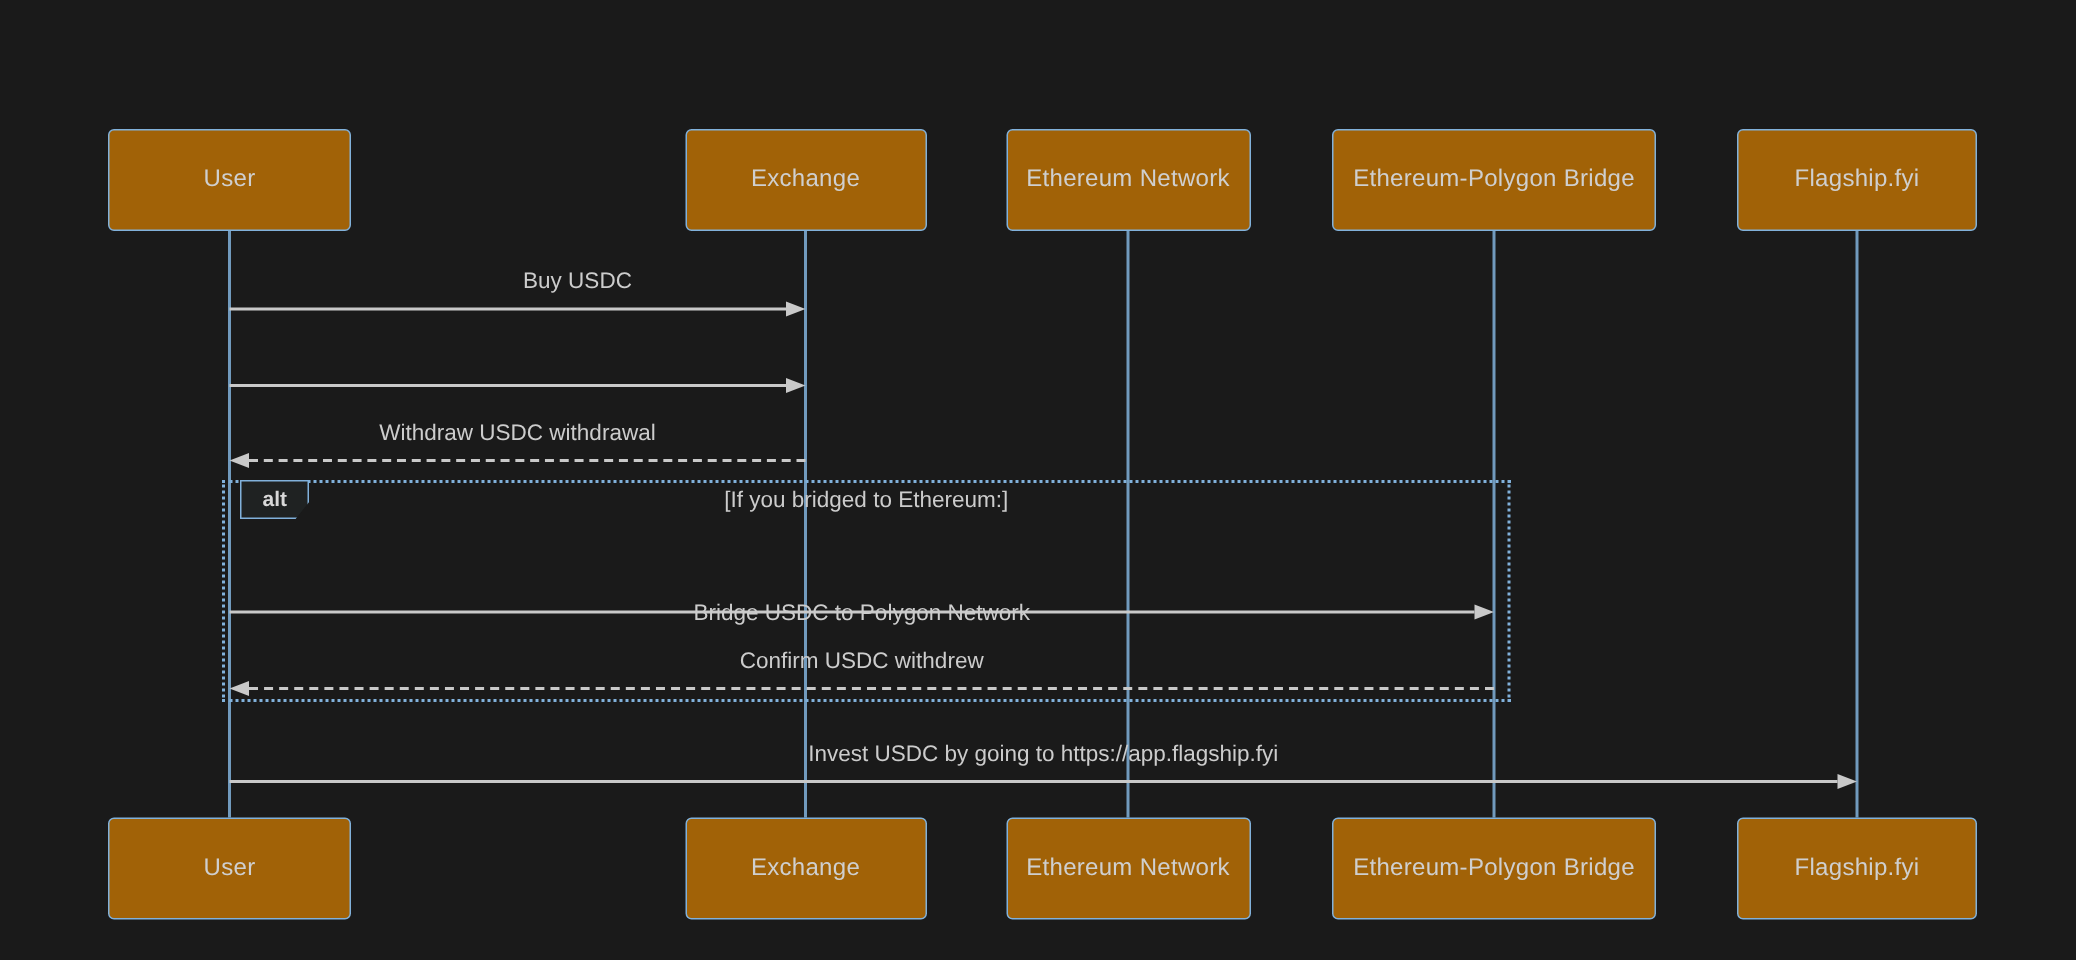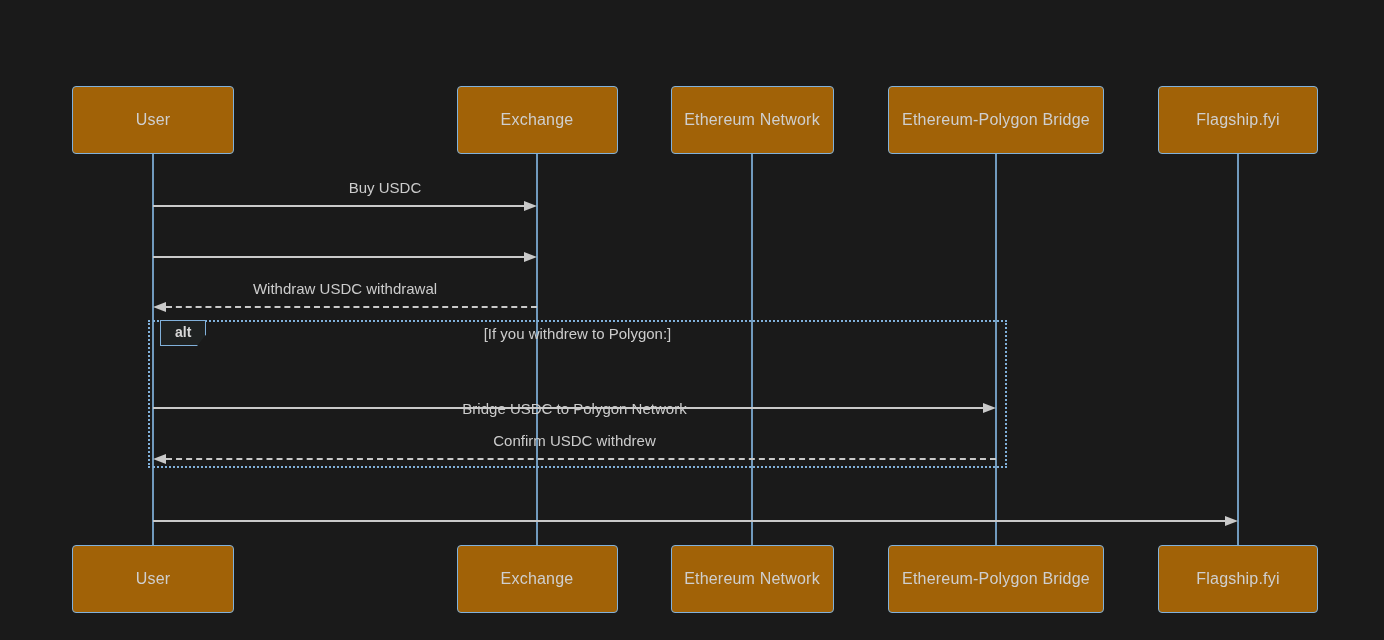--- a/index.html
+++ b/index.html
@@ -97,35 +97,36 @@
 <body>
 
 <div class="stage">
     <div class="lifeline" style="left: 152px; top: 154px; height: 391px;"></div>
     <div class="lifeline" style="left: 536px; top: 154px; height: 391px;"></div>
     <div class="lifeline" style="left: 751px; top: 154px; height: 391px;"></div>
     <div class="lifeline" style="left: 995px; top: 154px; height: 391px;"></div>
     <div class="lifeline" style="left: 1237px; top: 154px; height: 391px;"></div>
     <div class="alt-frame" style="left: 148px; top: 320px; width: 859px; height: 148px;"></div>
     <div class="alt-label" style="left: 140px; top: 320px; margin-left: 20px;">alt</div>
-    <div class="alt-condition" style="left: 148px; width: 859px; top: 325px;">[If you withdrew to Polygon:]</div>
+    <div class="alt-condition" style="left: 148px; width: 859px; top: 325px;">[If you bridged to Ethereum:]</div>
     <div class="msg-label" style="left: 345px; top: 179px; margin-left: 40px;">Buy USDC</div>
     <div class="msg-line solid" style="top: 205px; left: 153px; width: 371px;"></div>
     <div class="arrowhead right" style="top: 201px; left: 524px;"></div>
     <div class="msg-line solid" style="top: 256px; left: 153px; width: 371px;"></div>
     <div class="arrowhead right" style="top: 252px; left: 524px;"></div>
     <div class="msg-label" style="left: 345px; top: 280px;">Withdraw USDC withdrawal</div>
     <div class="msg-line dashed" style="top: 306px; left: 166px; width: 371px;"></div>
     <div class="arrowhead left" style="top: 302px; left: 153px;"></div>
     <div class="msg-label" style="left: 574.5px; top: 400px;">Bridge USDC to Polygon Network</div>
     <div class="msg-line solid" style="top: 407px; left: 153px; width: 830px;"></div>
     <div class="arrowhead right" style="top: 403px; left: 983px;"></div>
     <div class="msg-label" style="left: 574.5px; top: 432px;">Confirm USDC withdrew</div>
     <div class="msg-line dashed" style="top: 458px; left: 166px; width: 830px;"></div>
     <div class="arrowhead left" style="top: 454px; left: 153px;"></div>
+    <div class="msg-label" style="left: 695.5px; top: 494px;">Invest USDC by going to https://app.flagship.fyi</div>
     <div class="msg-line solid" style="top: 520px; left: 153px; width: 1072px;"></div>
     <div class="arrowhead right" style="top: 516px; left: 1225px;"></div>
     <div class="actor-box" style="left: 72px; top: 86px; width: 162px; height: 68px;">
       <span>User</span>
     </div>
     <div class="actor-box" style="left: 72px; top: 545px; width: 162px; height: 68px;">
       <span>User</span>
     </div>
     <div class="actor-box" style="left: 456.5px; top: 86px; width: 161px; height: 68px;">
       <span>Exchange</span>

